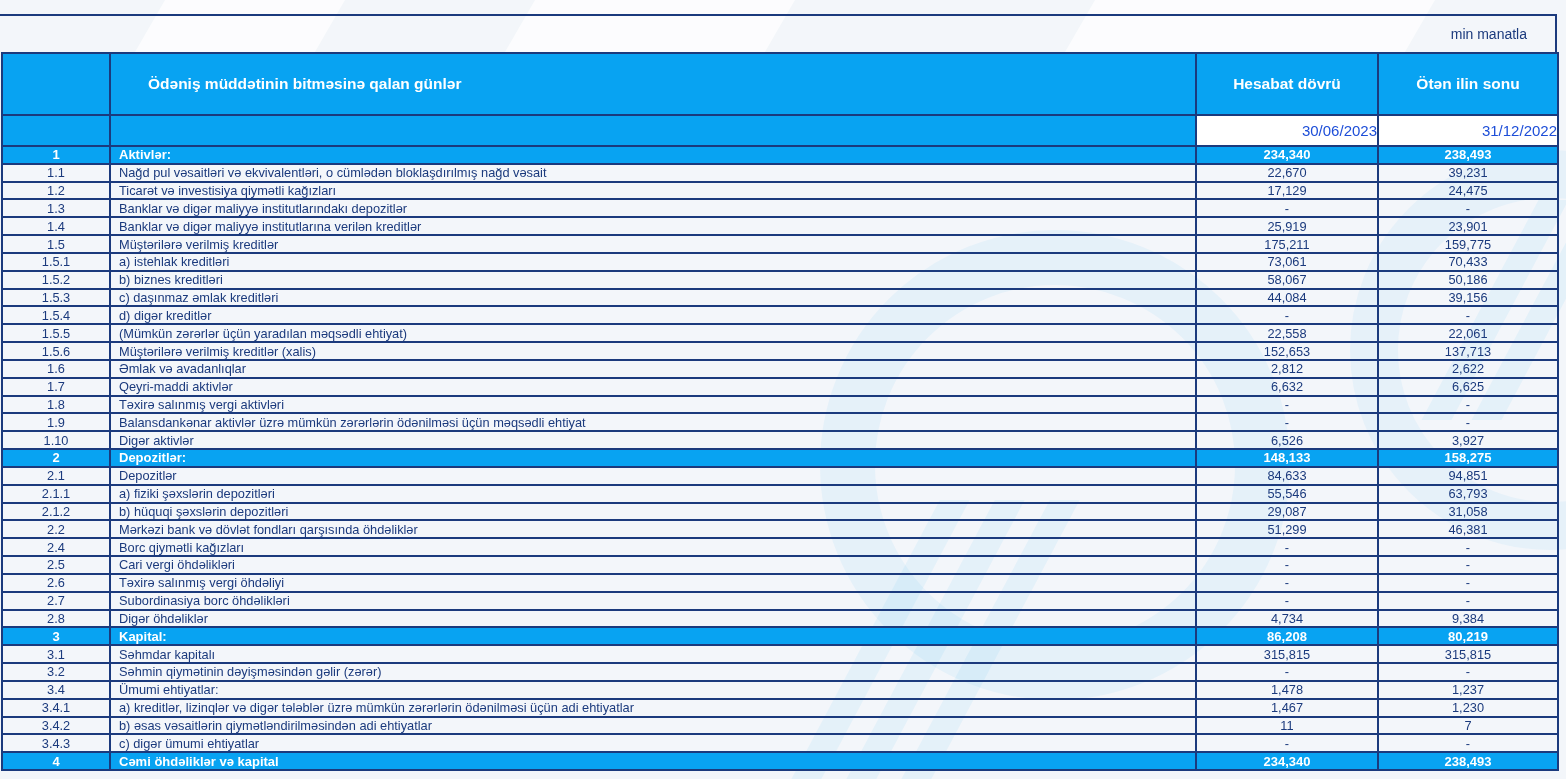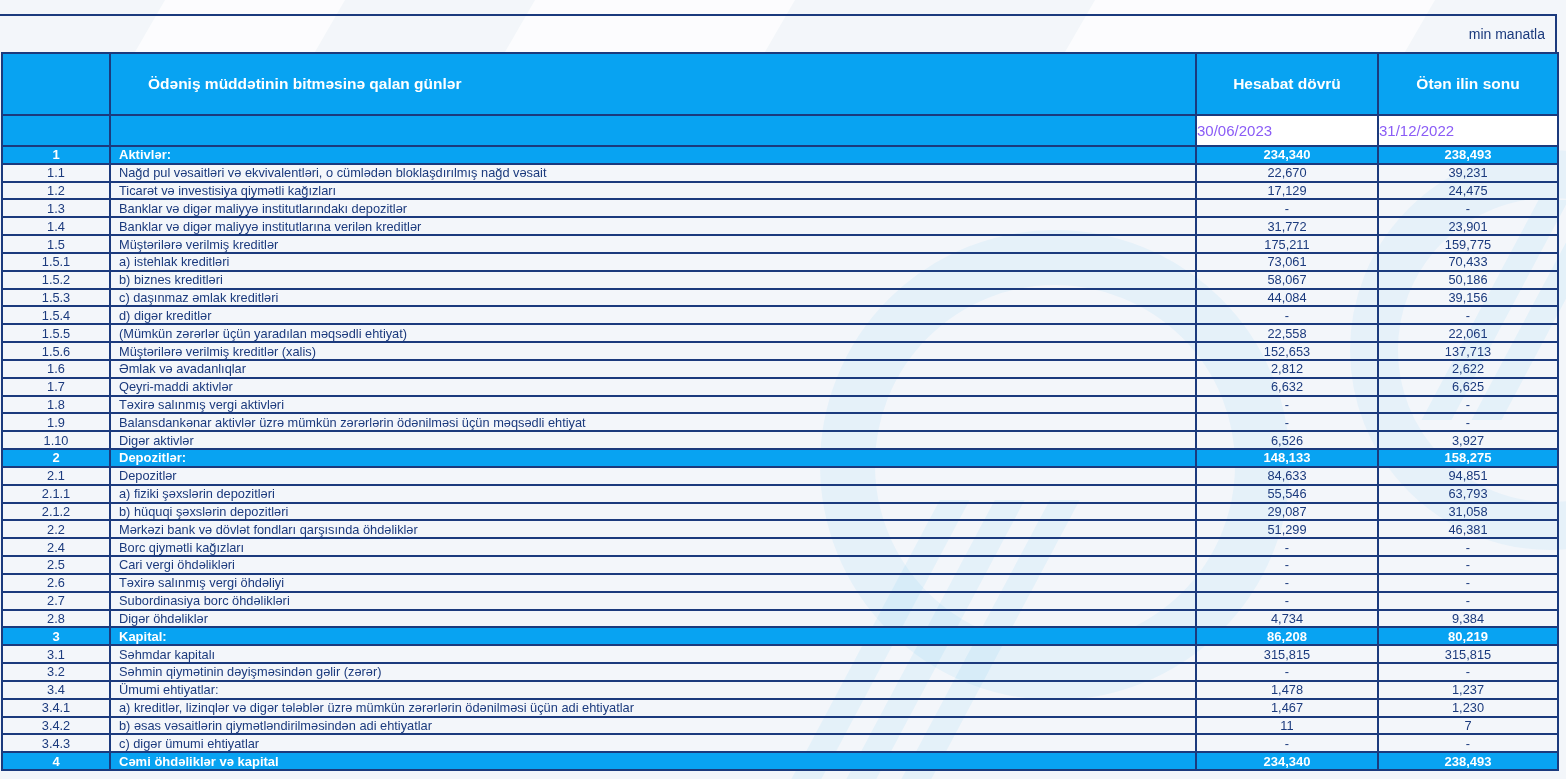--- a/index.html
+++ b/index.html
@@ -20,38 +20,38 @@
               border:48px solid rgba(8,163,242,0.05); border-radius:50%; }
   .wm-stripe { position:absolute; width:30px; height:300px;
                background:rgba(8,163,242,0.06); transform:skewX(-28deg); }
   .wm-white { position:absolute; background:rgba(255,255,255,0.7); transform:skewX(-30deg); }
 
   
   .topstrip {
     position:absolute; top:14px; left:0; width:1557px; height:38px;
     border-top:2px solid #1b3a7d; border-right:2px solid #1b3a7d;
     display:flex; align-items:center; justify-content:flex-end;
-    padding-right:10px; z-index:2;
+    padding-right:28px; z-index:2;
   }
   .units { font-size:14px; color:#1b3a7d; }
 
   
   .table-wrap { position:absolute; top:52px; left:1px; width:1320px; z-index:1; }
   table {
     width:1556px; height:719px;
     border-collapse:collapse; table-layout:fixed;
     background:transparent;
   }
   td, th { border:2px solid #1b3a7d; vertical-align:middle; overflow:hidden; white-space:nowrap; }
   thead .hrow1 { height:62px; }
   thead .hrow2 { height:31px; }
   th { background:#08a3f2; color:#ffffff; font-size:15.5px; font-weight:bold; }
   th.hlabel { text-align:left; padding-left:37px; }
-  td.datecell { background:#ffffff; color:#8b5cf6; font-size:15px; font-weight:normal;
-                text-align:left; }
+  td.datecell { background:#ffffff; color:#1d4ed8; font-size:15px; font-weight:normal;
+                text-align:right; }
   th.hblank { background:#08a3f2; }
 
   tbody td { font-size:12.8px; color:#1b3a7d; background:transparent; }
   tbody td.num { text-align:center; }
   tbody td.lbl { text-align:left; padding-left:8px; }
   tbody tr.section td { background:#08a3f2; color:#ffffff; font-weight:bold; font-size:13px; }
 </style>
 </head>
 <body>
 
@@ -117,21 +117,21 @@
           </tr>
           <tr class="row">
             <td class="num">1.3</td>
             <td class="lbl">Banklar və digər maliyyə institutlarındakı depozitlər</td>
             <td class="num">-</td>
             <td class="num">-</td>
           </tr>
           <tr class="row">
             <td class="num">1.4</td>
             <td class="lbl">Banklar və digər maliyyə institutlarına verilən kreditlər</td>
-            <td class="num">31,772</td>
+            <td class="num">25,919</td>
             <td class="num">23,901</td>
           </tr>
           <tr class="row">
             <td class="num">1.5</td>
             <td class="lbl">Müştərilərə verilmiş kreditlər</td>
             <td class="num">175,211</td>
             <td class="num">159,775</td>
           </tr>
           <tr class="row">
             <td class="num">1.5.1</td>

